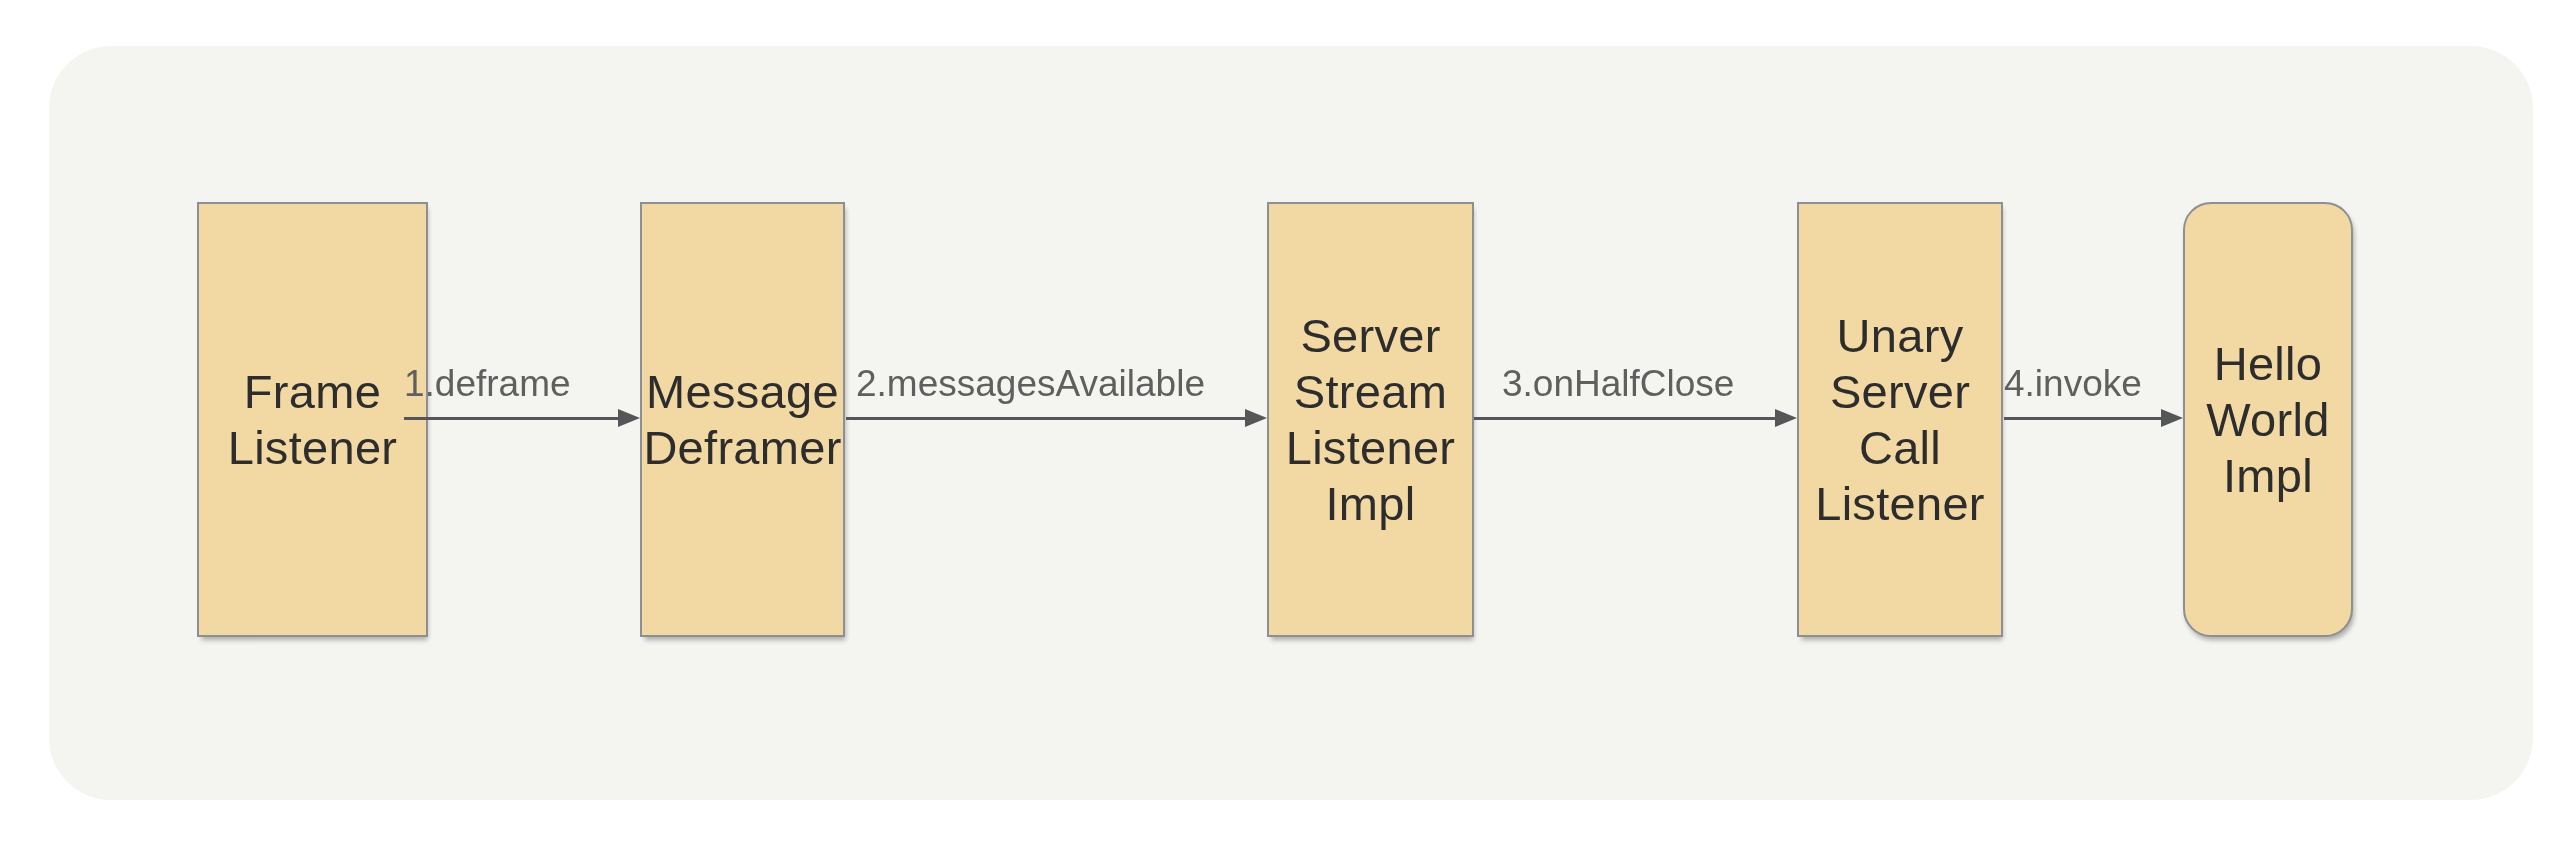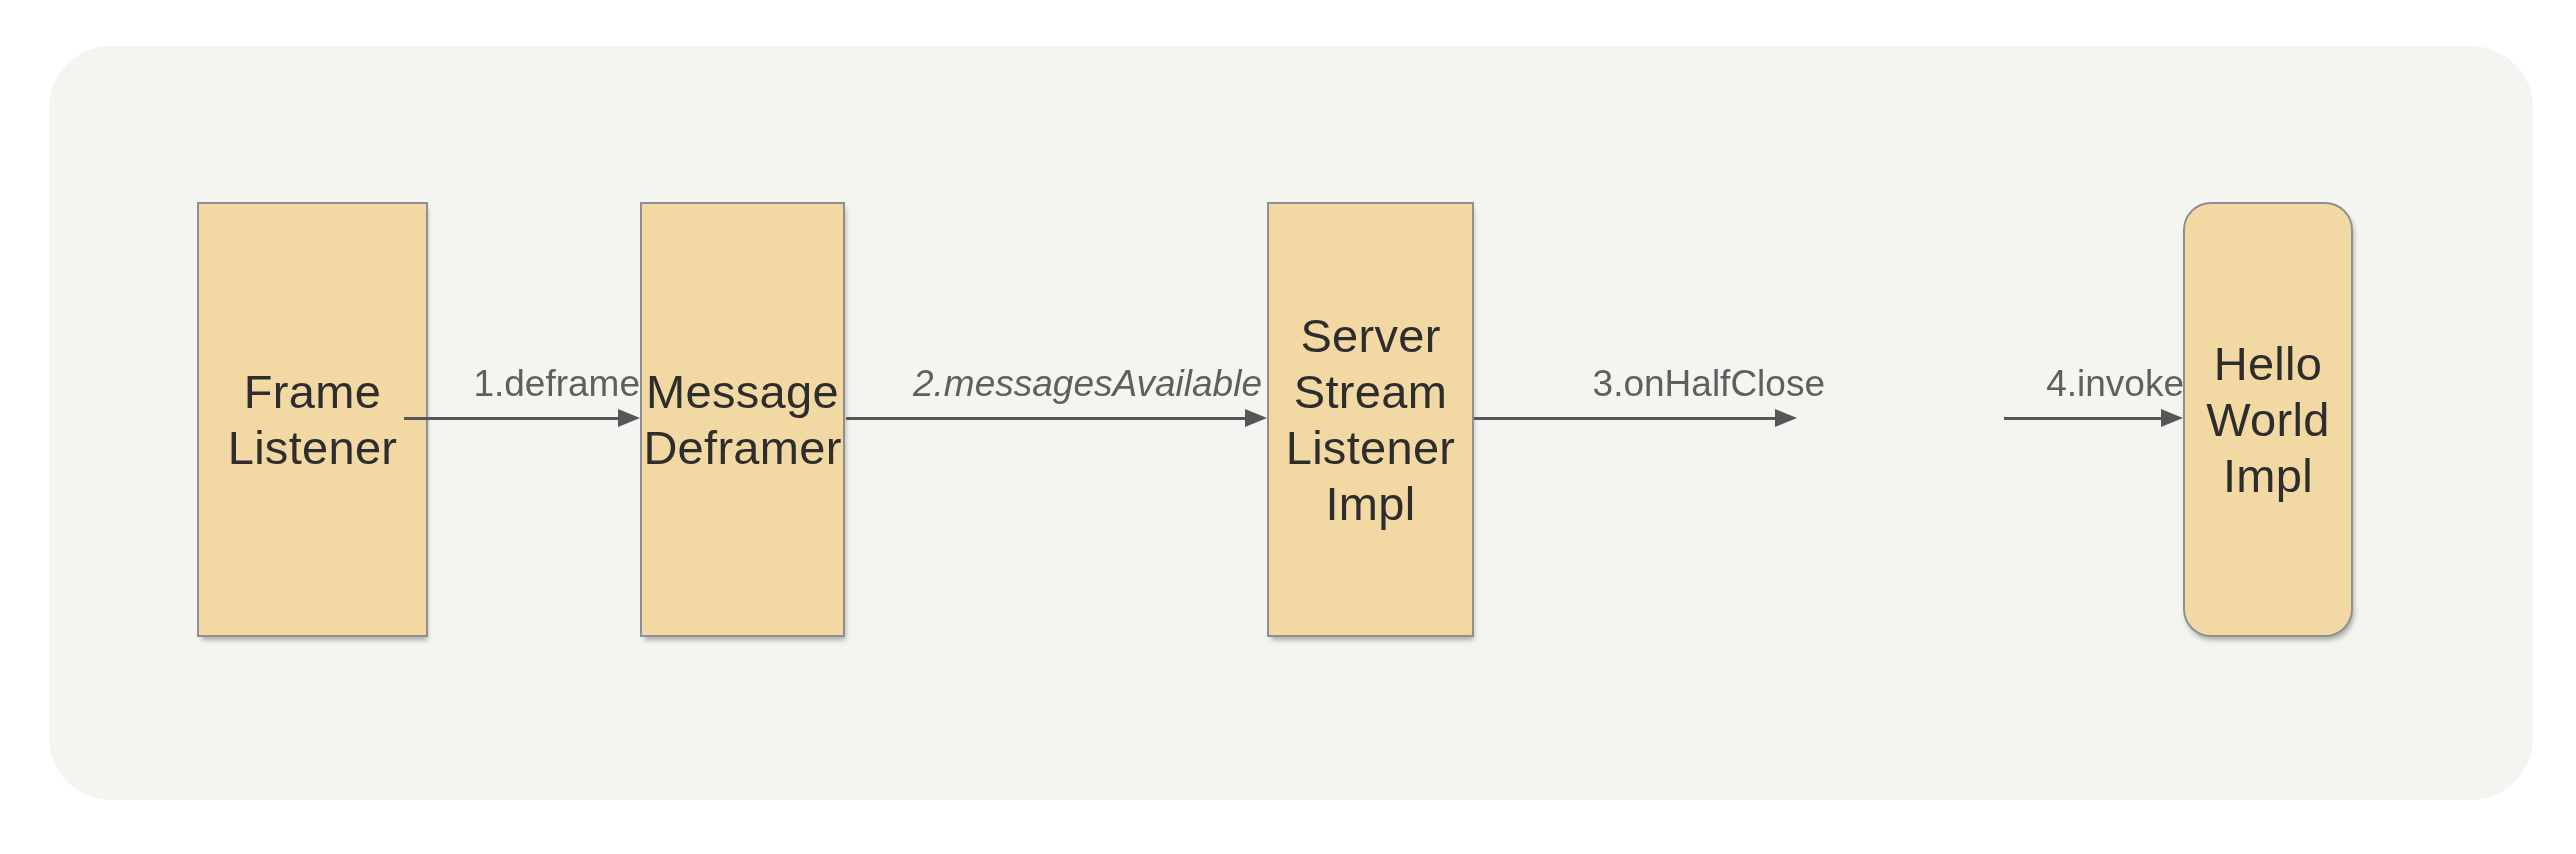--- a/index.html
+++ b/index.html
@@ -59,21 +59,21 @@
     height: 0;
     border-top: 9.5px solid transparent;
     border-bottom: 9.5px solid transparent;
     border-left: 22.4px solid var(--edge-stroke, #555657);
   }
   .edge-label {
     position: absolute;
     top: 365px;
     font-size: 37px;
     line-height: 1;
-    text-align: right;
+    text-align: left;
     color: var(--edge-label-text, #5f5f5f);
     white-space: nowrap;
   }
 </style>
 </head>
 <body>
 
 <div class="stage">
   <div class="canvas" id="canvas"></div>
 
@@ -82,33 +82,36 @@
   </div>
 
   <div class="node" style="left: 640px; width: 205px;">
     <div class="node-label">Message Deframer</div>
   </div>
 
   <div class="node" style="left: 1267px; width: 207px;">
     <div class="node-label">Server Stream Listener Impl</div>
   </div>
 
+  <div class="node" style="left: 1797px; width: 206px;">
+    <div class="node-label">Unary Server Call Listener</div>
+  </div>
 
   <div class="node" style="left: 2183px; width: 170px; border-radius: 28px;">
     <div class="node-label">Hello World Impl</div>
   </div>
 
   <div>
     <div class="edge-label" style="left: 404px; width: 236px;">1.deframe</div>
     <div class="edge-line" style="left: 404px; width: 219px;"></div>
     <div class="edge-head" style="left: 618px;"></div>
   </div>
 
   <div>
-    <div class="edge-label" style="left: 896px; width: 366px; font-style: italic;">2.messagesAvailable</div>
+    <div class="edge-label" style="left: 856px; width: 366px;">2.messagesAvailable</div>
     <div class="edge-line" style="left: 846px; width: 405px;"></div>
     <div class="edge-head" style="left: 1245px;"></div>
   </div>
 
   <div>
     <div class="edge-label" style="left: 1474px; width: 323px; margin-left: 28px;">3.onHalfClose</div>
     <div class="edge-line" style="left: 1474px; width: 306px;"></div>
     <div class="edge-head" style="left: 1775px;"></div>
   </div>
 

